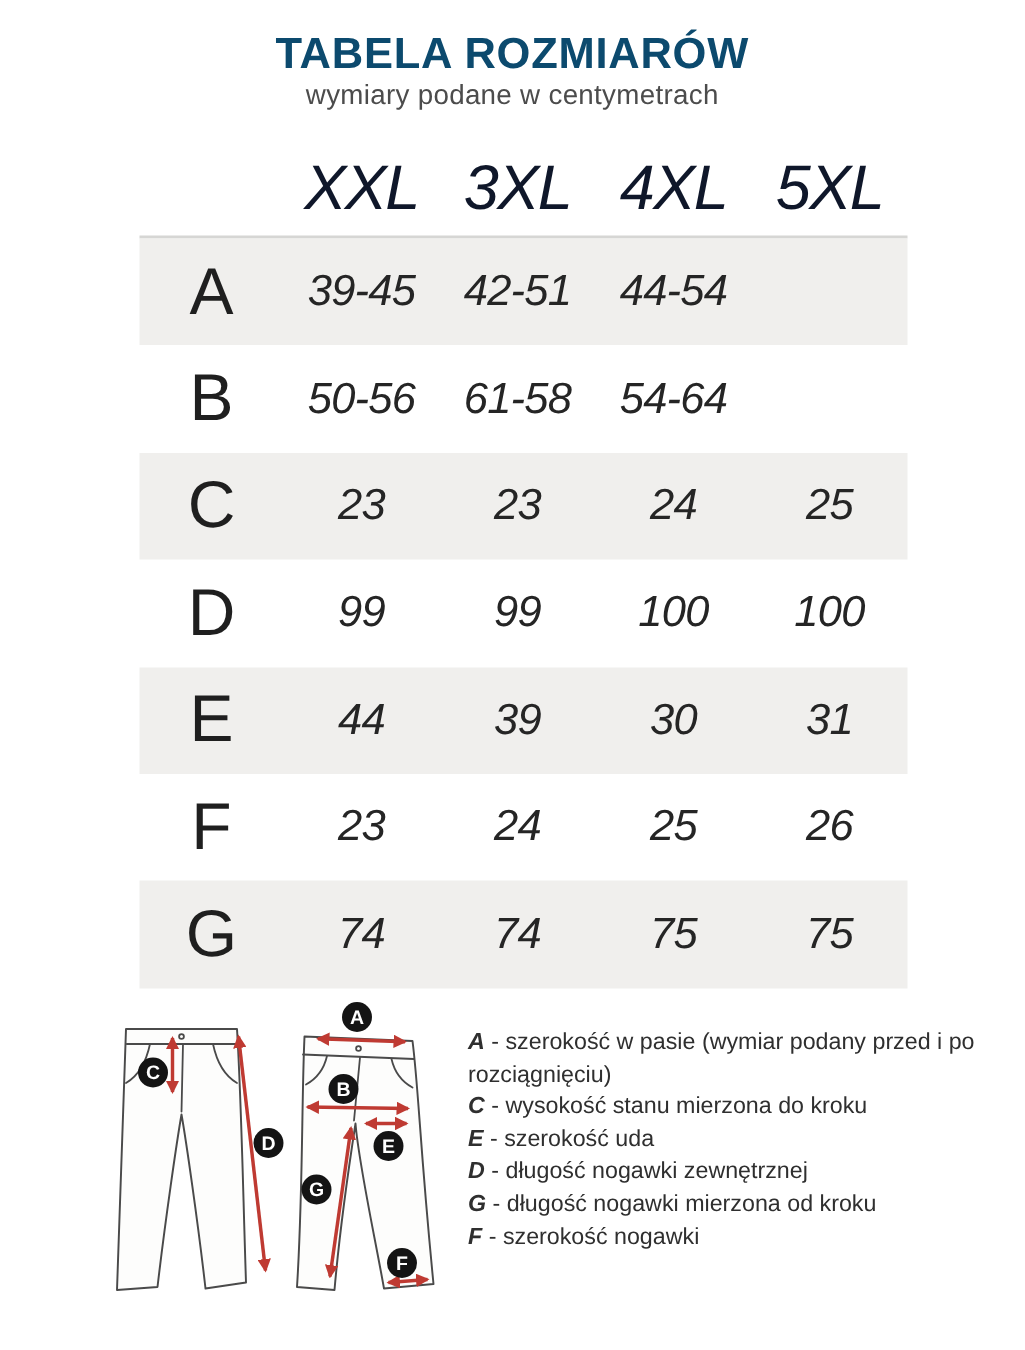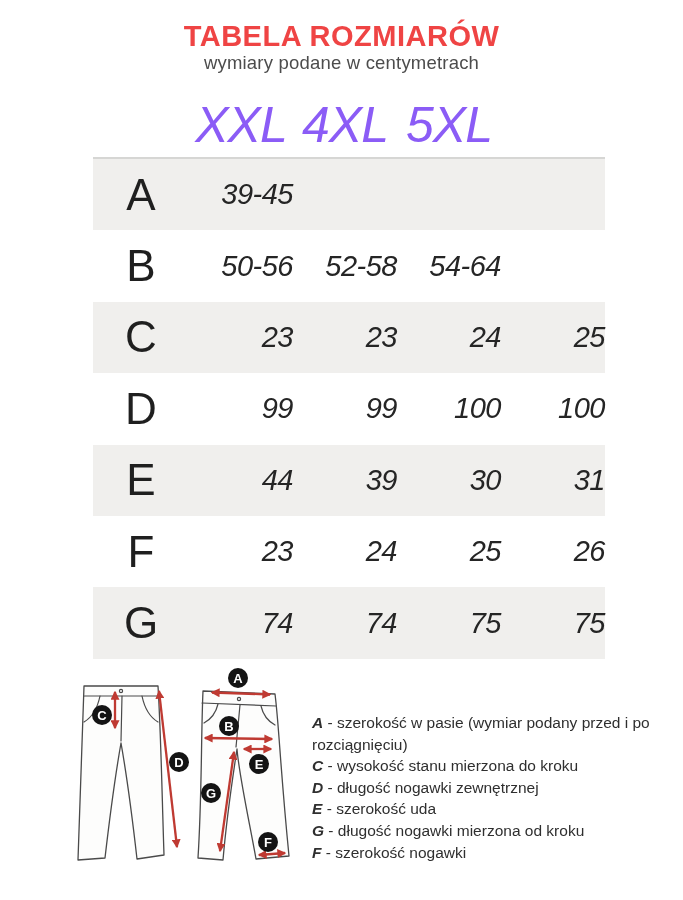--- a/index.html
+++ b/index.html
@@ -3,52 +3,52 @@
 <meta charset="utf-8">
 <style>
   html,body{margin:0;padding:0;background:#ffffff;}
   .page{
     position:relative;width:683px;height:900px;background:#ffffff;overflow:hidden;
     font-family:"Liberation Sans",sans-serif;color:#2e2e2e;
   }
   
   .hdr{position:absolute;top:21px;left:0;width:683px;text-align:center;}
   .hdr .title{
-    font-size:29px;font-weight:700;letter-spacing:.5px;color:#ef4444;line-height:1.05;
+    font-size:29px;font-weight:700;letter-spacing:.5px;color:#0c4a6e;line-height:1.05;
   }
   .hdr .subtitle{
     font-size:18.5px;font-weight:400;color:#4c4c4c;letter-spacing:.2px;margin-top:1px;text-align:center;
   }
   
   .table-wrap{position:absolute;left:93px;top:92px;width:512px;}
   .trow{
     display:grid;
     grid-template-columns:96px 104px 104px 104px 104px;
     align-items:center;
   }
   .thead{height:65px;}
   .thead .cell{
-    font-style:italic;font-size:50px;font-weight:300;color:#8b5cf6;text-align:center;
+    font-style:italic;font-size:42px;font-weight:300;color:#0f172a;text-align:center;
     letter-spacing:-1px;
   }
   .tbody{border-top:2px solid #d6d6d4;}
   .tbody .trow{height:71.4px;}
   .tbody .trow.shade{background:#f0efed;}
-  .cell{text-align:right;}
+  .cell{text-align:center;}
   .label-cell{
     font-size:44px;font-weight:300;font-style:normal;color:#1f1f1f;text-align:center;
   }
   .val-cell{
     font-style:italic;font-size:29px;font-weight:300;color:#252525;letter-spacing:-.5px;
   }
   
   .diagram-svg{position:absolute;left:58px;top:665px;}
   .legend{
     position:absolute;left:312px;top:684px;width:360px;
-    font-size:15.5px;line-height:21.6px;color:#2f2f2f;margin-top:28px;
+    font-size:15.5px;line-height:21.6px;color:#2f2f2f;
   }
   .legend .lkey{font-weight:700;font-style:italic;}
   .pants{fill:#fdfdfc;stroke:#4a4a4a;stroke-width:1.3;stroke-linejoin:round;}
   .detail{fill:none;stroke:#4a4a4a;stroke-width:1.2;stroke-linecap:round;}
   .arrow{stroke:#bf3a32;stroke-width:2.3;fill:none;}
   .badge{fill:#141414;}
   .badge-txt{
     fill:#ffffff;font-family:"Liberation Sans",sans-serif;font-size:13px;font-weight:700;
     text-anchor:middle;
   }
@@ -60,32 +60,35 @@
 
   <div class="hdr">
     <div class="title">TABELA ROZMIARÓW</div>
     <div class="subtitle">wymiary podane w centymetrach</div>
   </div>
 
   <div class="table-wrap">
     <div class="trow thead">
       <div class="cell label-cell"></div>
       <div class="cell">XXL</div>
+      <div class="cell">3XL</div>
       <div class="cell">4XL</div>
       <div class="cell">5XL</div>
     </div>
     <div class="tbody">
       <div class="trow shade">
         <div class="cell label-cell">A</div>
         <div class="cell val-cell">39-45</div>
+        <div class="cell val-cell">42-51</div>
+        <div class="cell val-cell">44-54</div>
       </div>
       <div class="trow">
         <div class="cell label-cell">B</div>
         <div class="cell val-cell">50-56</div>
-        <div class="cell val-cell">52-58</div>
+        <div class="cell val-cell">61-58</div>
         <div class="cell val-cell">54-64</div>
       </div>
       <div class="trow shade">
         <div class="cell label-cell">C</div>
         <div class="cell val-cell">23</div>
         <div class="cell val-cell">23</div>
         <div class="cell val-cell">24</div>
         <div class="cell val-cell">25</div>
       </div>
       <div class="trow">
@@ -176,19 +179,19 @@
     </g>
     <g>
       <circle class="badge" cx="210" cy="177" r="10"></circle>
       <text class="badge-txt" x="210" y="181.5">F</text>
     </g>
   </svg>
 
   <div class="legend">
     <div class="lline"><span class="lkey">A</span><span> - </span><span>szerokość w pasie (wymiar podany przed i po rozciągnięciu)</span></div>
     <div class="lline"><span class="lkey">C</span><span> - </span><span>wysokość stanu mierzona do kroku</span></div>
+    <div class="lline"><span class="lkey">E</span><span> - </span><span>szerokość uda</span></div>
     <div class="lline"><span class="lkey">D</span><span> - </span><span>długość nogawki zewnętrznej</span></div>
-    <div class="lline"><span class="lkey">E</span><span> - </span><span>szerokość uda</span></div>
     <div class="lline"><span class="lkey">G</span><span> - </span><span>długość nogawki mierzona od kroku</span></div>
     <div class="lline"><span class="lkey">F</span><span> - </span><span>szerokość nogawki</span></div>
   </div>
 
 </div>
 
 </body></html>

